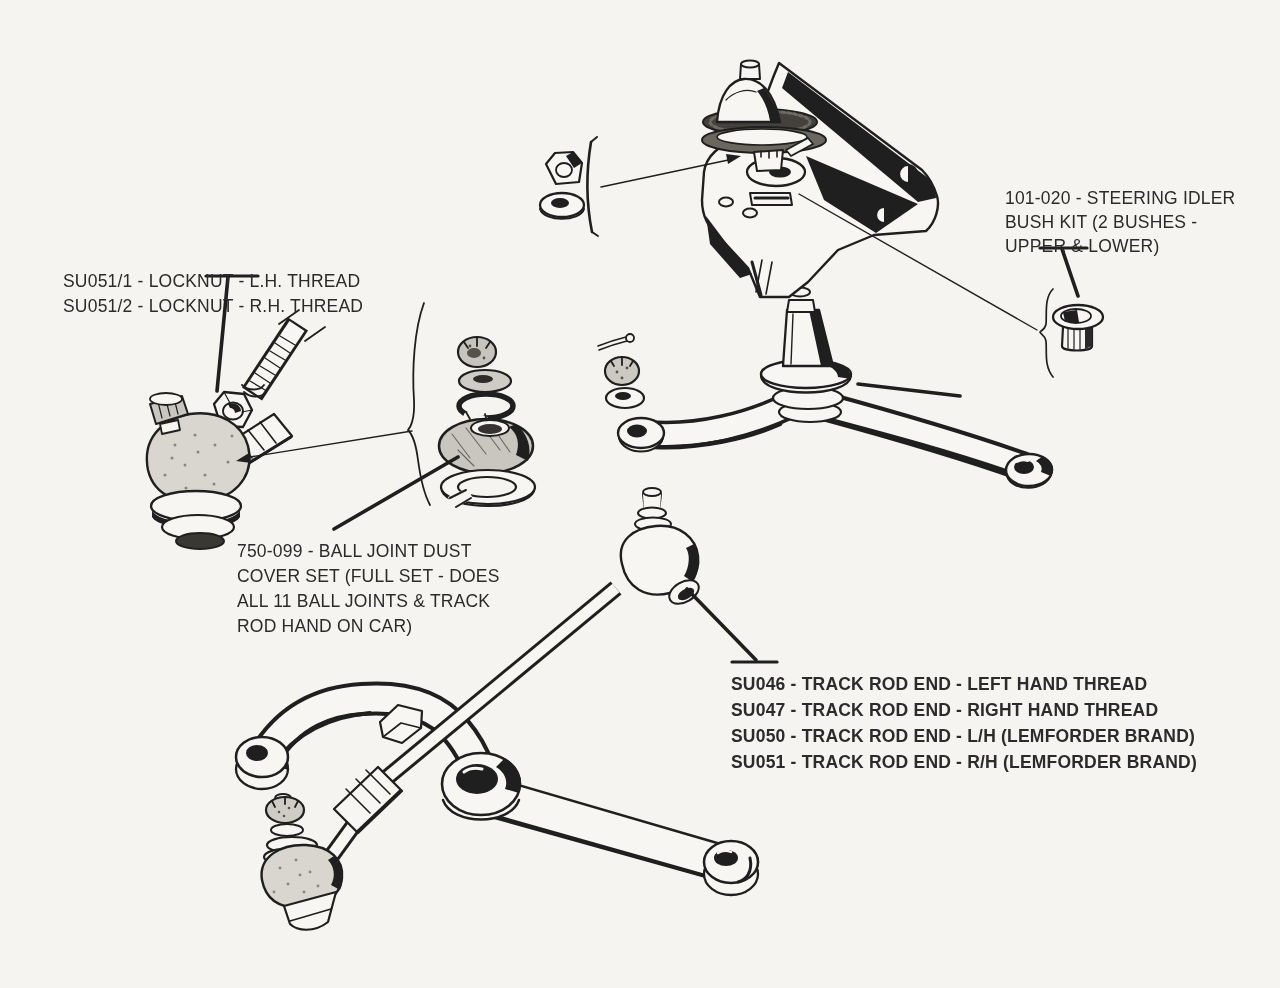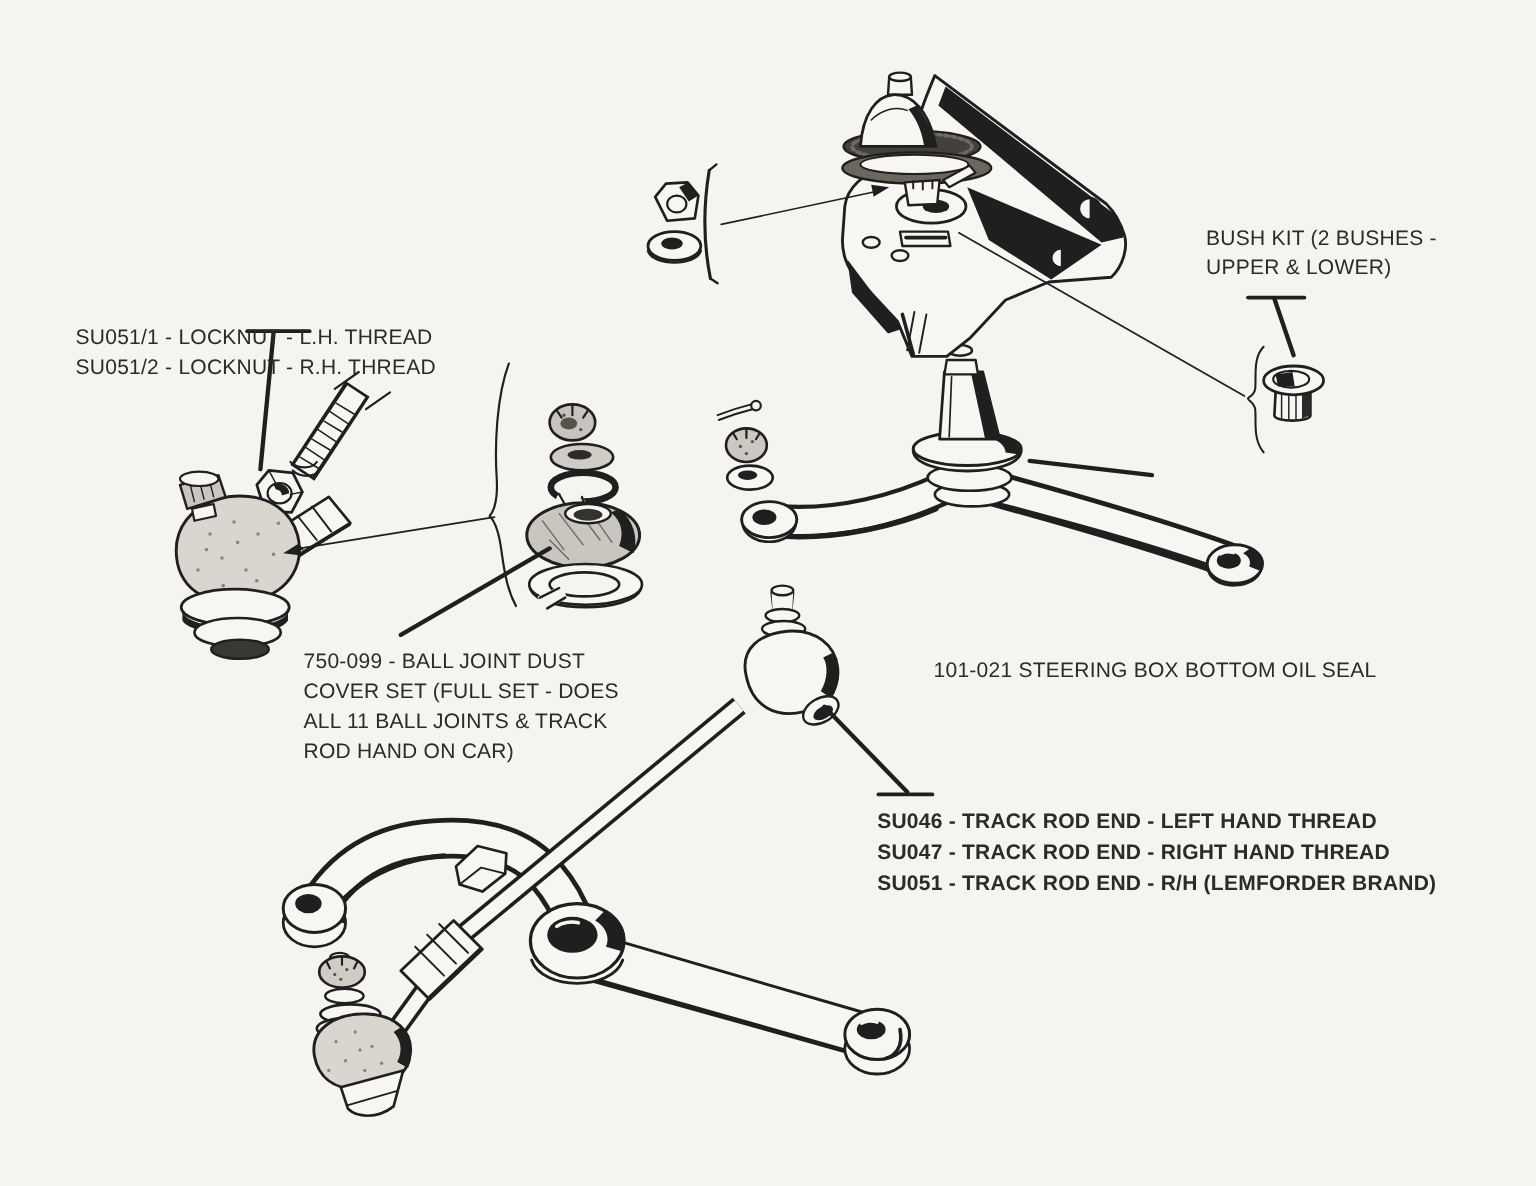--- a/index.html
+++ b/index.html
@@ -299,35 +299,34 @@
     </g>
   </g>
 </svg>
 
 <div class="label" style="left:63px;top:227px;margin-top:42px;">
   <div>SU051/1 - LOCKNUT - L.H. THREAD</div>
   <div>SU051/2 - LOCKNUT - R.H. THREAD</div>
 </div>
 
 <div class="label" style="left:1005px;top:186px;line-height:24px;">
+  <div>101-020 - STEERING IDLER</div>
   <div>BUSH KIT (2 BUSHES -</div>
   <div>UPPER &amp; LOWER)</div>
 </div>
 
 
-<div class="label" style="left:778px;top:546px;">
-  <div>101-021 STEERING BOX BOTTOM OIL SEAL</div>
-</div>
-
-<div class="label" style="left:237px;top:539px;margin-left:16px;">
+
+<div class="label" style="left:237px;top:539px;">
   <div>750-099 - BALL JOINT DUST</div>
   <div>COVER SET (FULL SET - DOES</div>
   <div>ALL 11 BALL JOINTS &amp; TRACK</div>
   <div>ROD HAND ON CAR)</div>
 </div>
 
 <div class="label wide" style="left:731px;top:671px;">
   <div>SU046 - TRACK ROD END - LEFT HAND THREAD</div>
   <div>SU047 - TRACK ROD END - RIGHT HAND THREAD</div>
+  <div>SU050 - TRACK ROD END - L/H (LEMFORDER BRAND)</div>
   <div>SU051 - TRACK ROD END - R/H (LEMFORDER BRAND)</div>
 </div>
 
 </div>
 
 </body></html>

